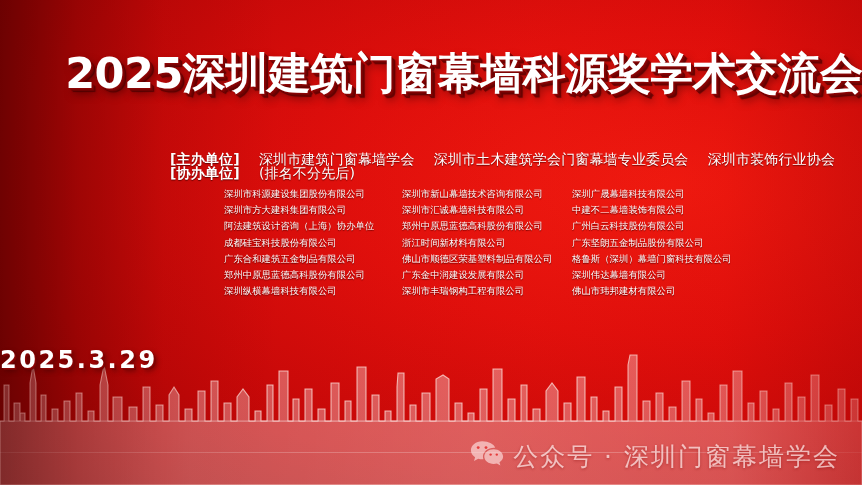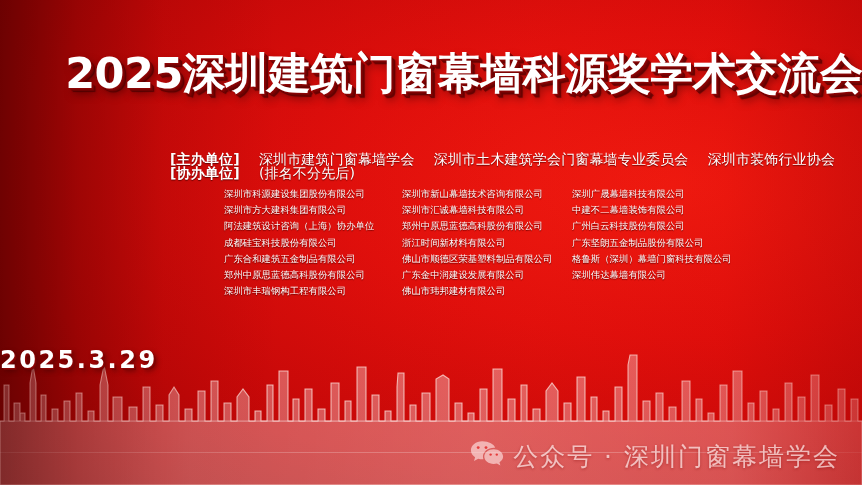--- a/index.html
+++ b/index.html
@@ -246,20 +246,21 @@
       <div class="sp-cell">广州白云科技股份有限公司</div>
       <div class="sp-cell">成都硅宝科技股份有限公司</div>
       <div class="sp-cell">浙江时间新材料有限公司</div>
       <div class="sp-cell">广东坚朗五金制品股份有限公司</div>
       <div class="sp-cell">广东合和建筑五金制品有限公司</div>
       <div class="sp-cell">佛山市顺德区荣基塑料制品有限公司</div>
       <div class="sp-cell">格鲁斯（深圳）幕墙门窗科技有限公司</div>
       <div class="sp-cell">郑州中原思蓝德高科股份有限公司</div>
       <div class="sp-cell">广东金中润建设发展有限公司</div>
       <div class="sp-cell">深圳伟达幕墙有限公司</div>
+      <div class="sp-cell">深圳纵横幕墙科技有限公司</div>
       <div class="sp-cell">深圳市丰瑞钢构工程有限公司</div>
       <div class="sp-cell">佛山市玮邦建材有限公司</div>
     </div>
 
   <div class="date">2025.3.29</div>
 
   <div class="watermark">
     <svg class="wm-icon" width="34" height="28" viewBox="0 0 34 28" xmlns="http://www.w3.org/2000/svg">
       <g fill="rgba(255,225,225,0.80)">
         <path d="M12.2 1.2C5.9 1.2 0.9 5.3 0.9 10.3c0 2.8 1.6 5.3 4.2 7L4 20.9l4.2-2.2c1.2 0.4 2.6 0.6 4 0.6

